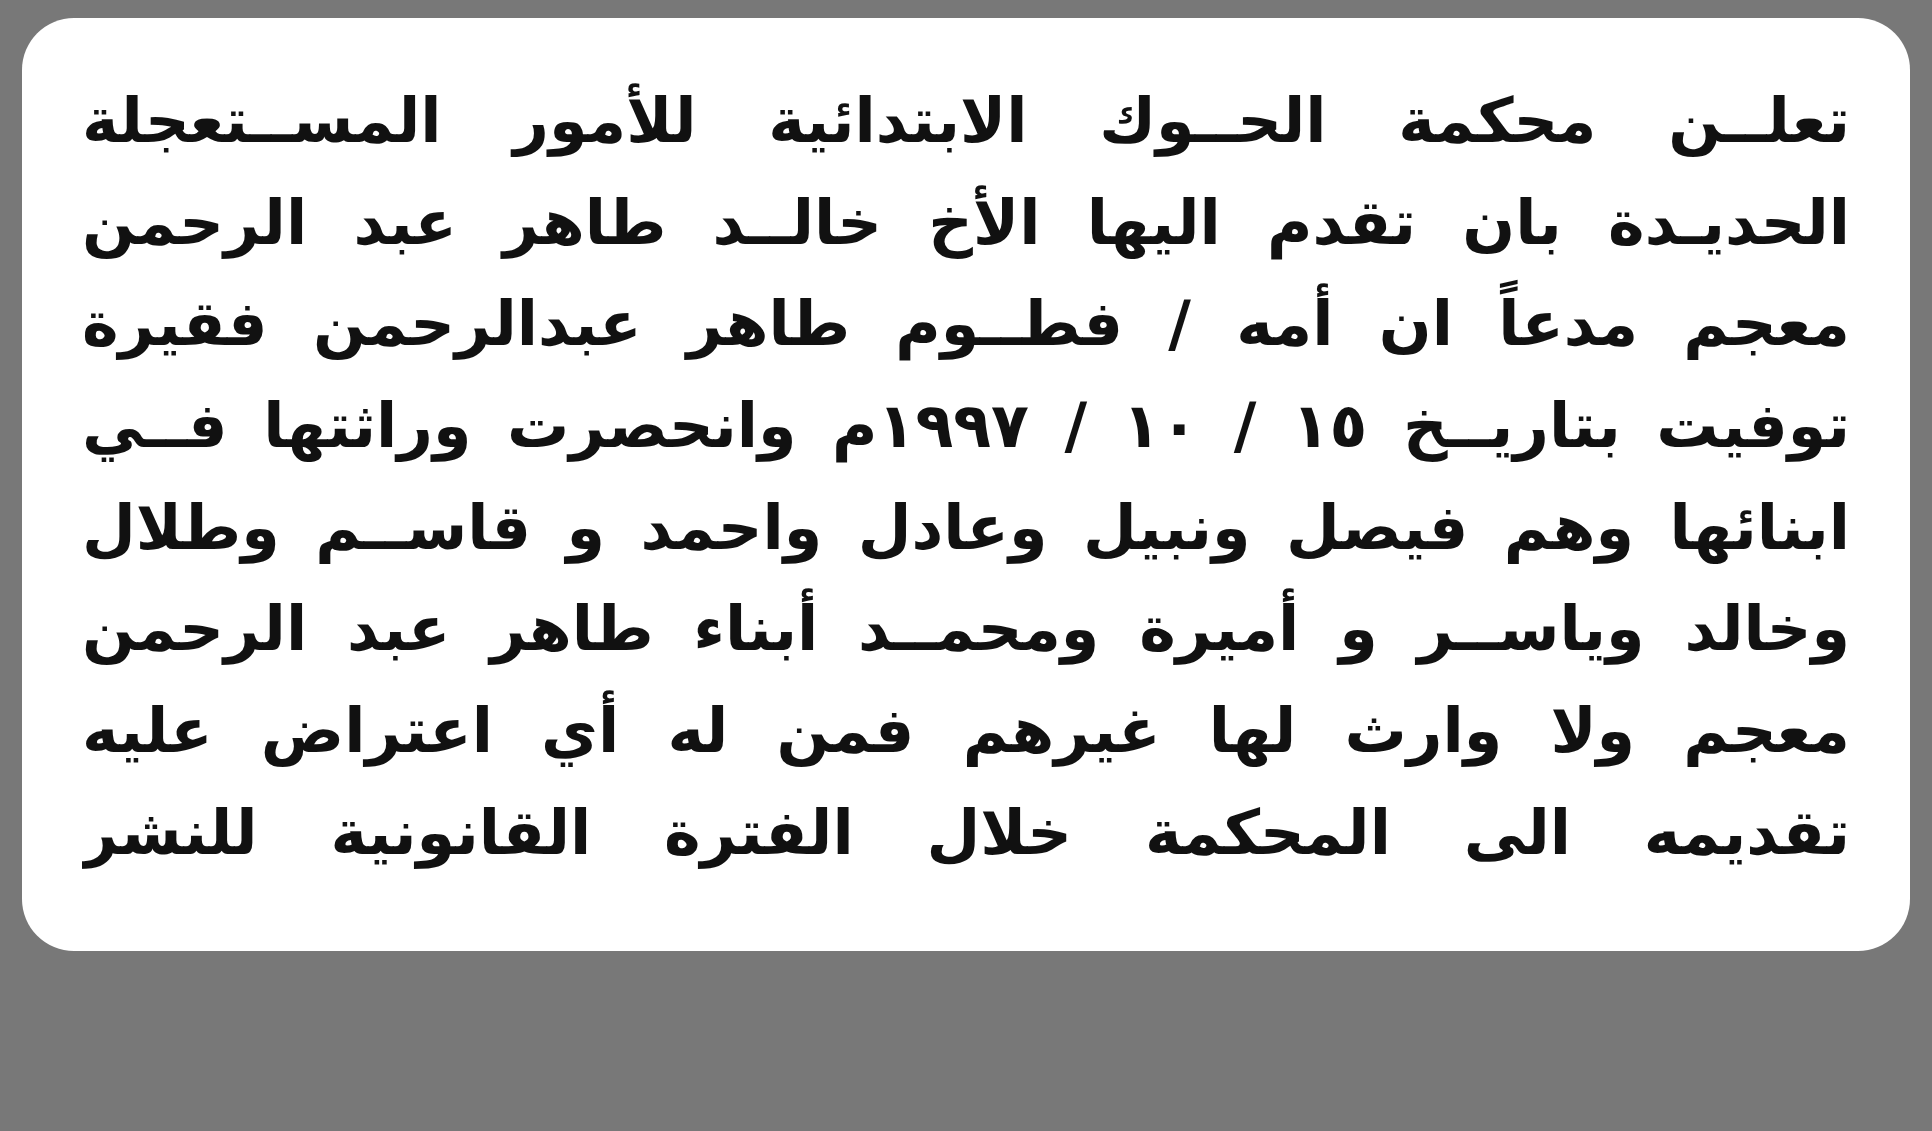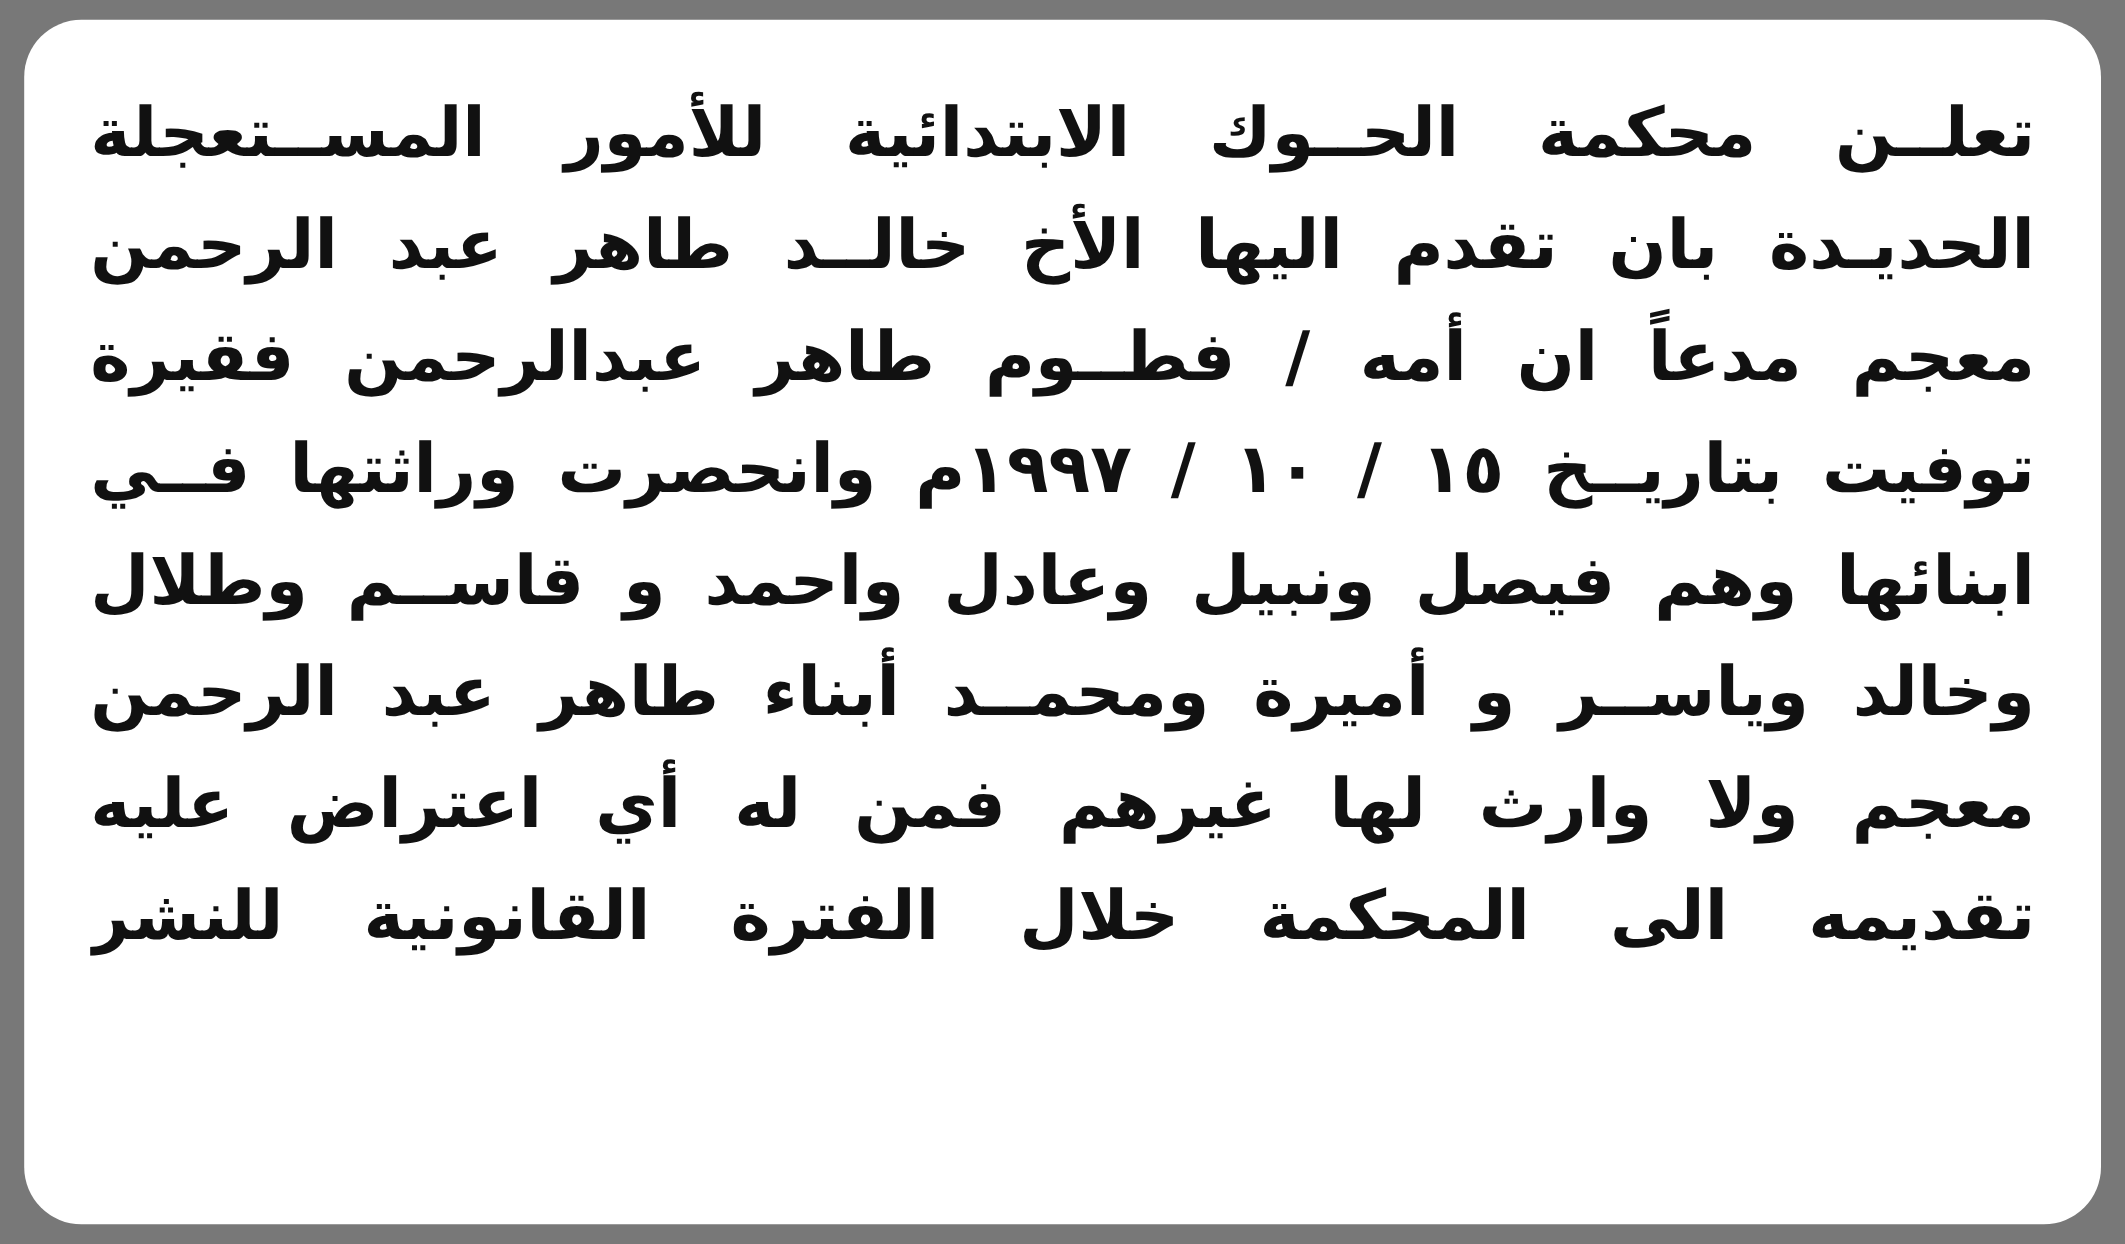--- a/index.html
+++ b/index.html
@@ -12,21 +12,21 @@
     background: #787878;
     font-family: "DejaVu Sans", "Liberation Sans", sans-serif;
     overflow: hidden;
   }
 
   .page-frame {
     position: absolute;
     left: 22px;
     top: 18px;
     width: 1888px;
-    height: 1095px;
+    height: 933px;
     box-sizing: border-box;
     background: #ffffff;
     border-radius: 52px;
     border: 0;
   }
 
   .notice-body {
     position: absolute;
     left: 60px;
     right: 60px;

